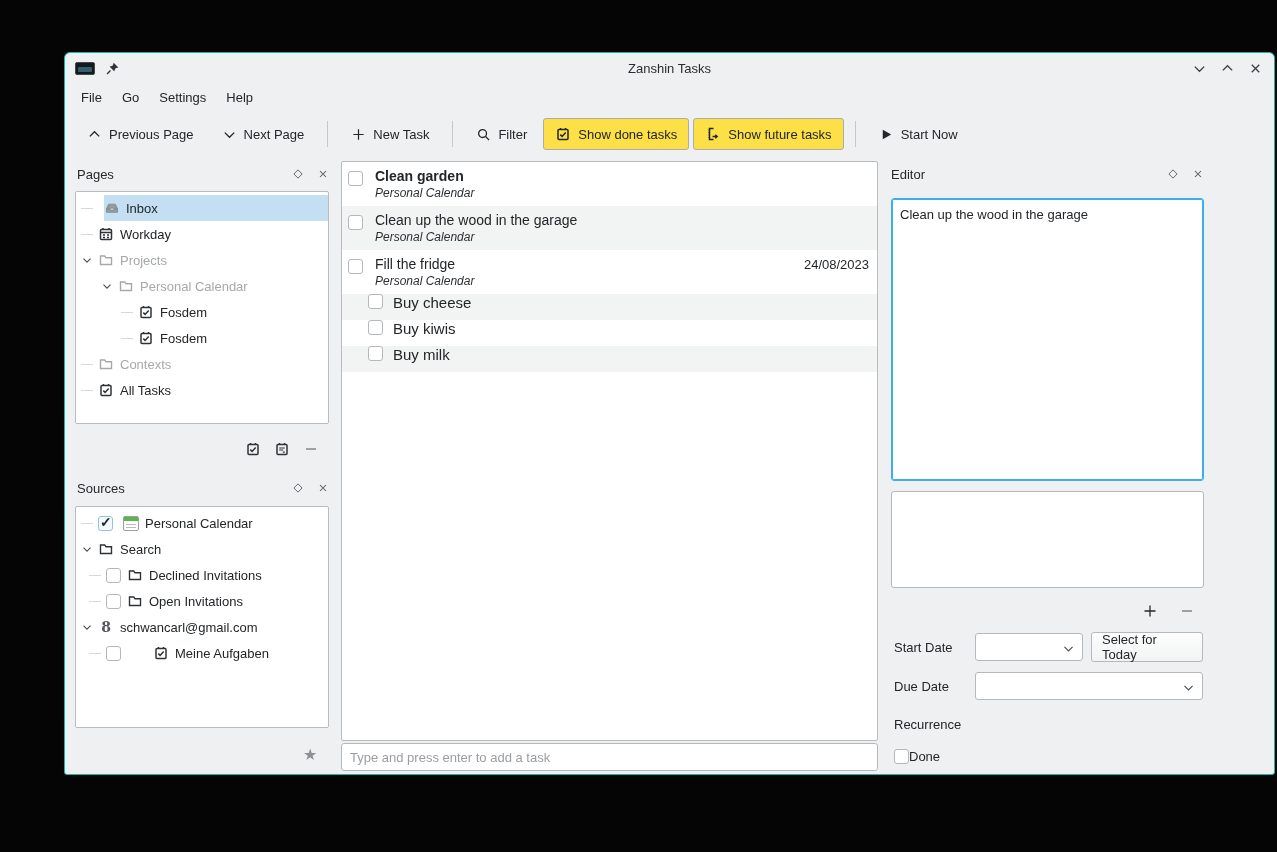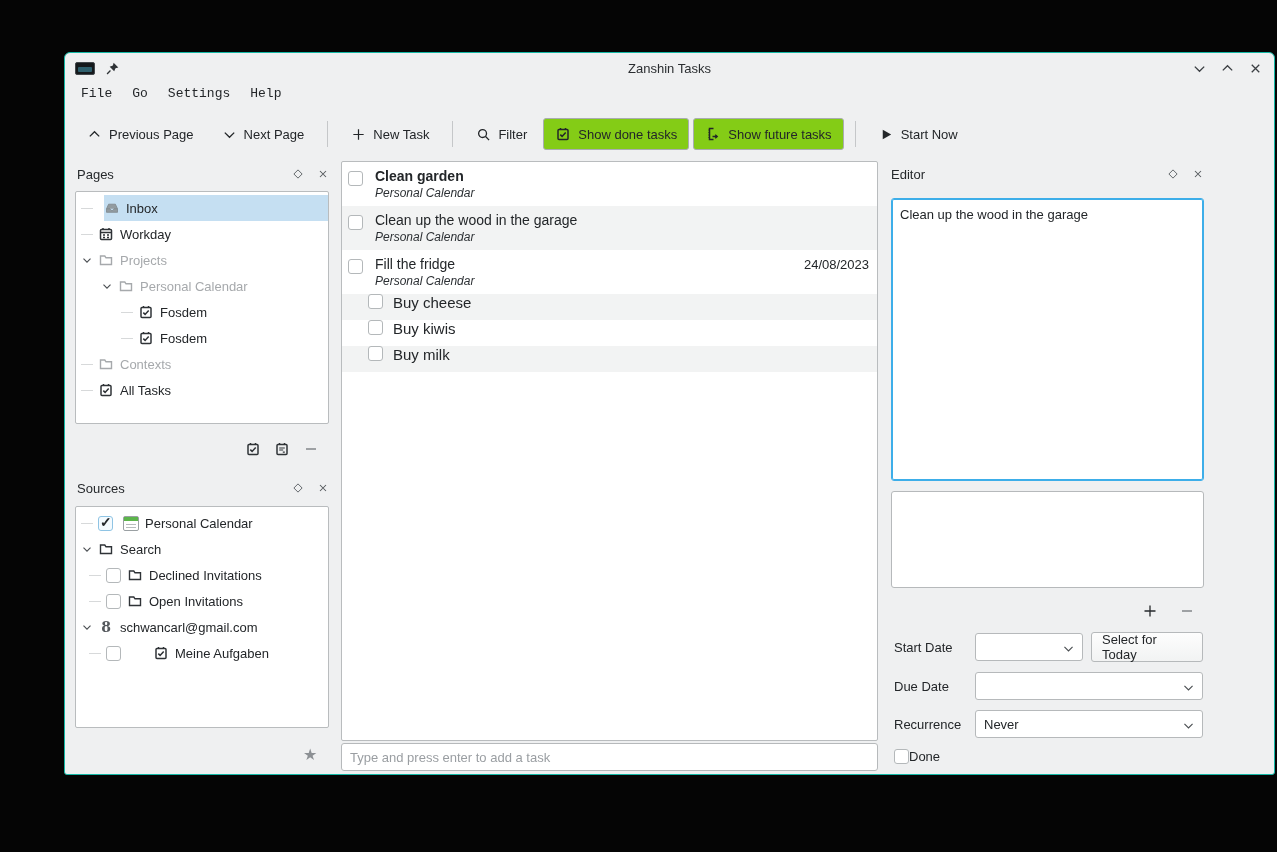--- a/index.html
+++ b/index.html
@@ -11,27 +11,27 @@
   
   .titlebar { position:relative; height:30px; display:flex; align-items:center; padding:0 10px; }
   .tb-left { display:flex; align-items:center; gap:10px; }
   .tb-title { position:absolute; left:0; right:0; text-align:center; font-size:13px; color:#2b2e31; pointer-events:none; }
   .tb-controls { margin-left:auto; display:flex; align-items:center; gap:10px; z-index:2; }
   .tb-controls .wbtn { width:18px; height:18px; display:flex; align-items:center; justify-content:center; color:#3a3e42; }
   .appic { width:20px; height:13px; background:#15191c; border-radius:2px; border:1px solid #43484c; position:relative; }
   .appic::after { content:""; position:absolute; left:2px; right:2px; top:4px; height:5px; background:#2e5f6d; border-radius:1px; }
 
   
-  .menubar { height:28px; display:flex; align-items:flex-start; padding:0 6px;font-family:Liberation Mono, monospace; }
+  .menubar { height:28px; display:flex; align-items:center; padding:0 6px; }
   .menu-item { padding:3px 10px; font-size:13px; border-radius:3px; }
 
   
   .toolbar { height:46px; display:flex; align-items:center; padding:0 10px; gap:4px; }
   .tbtn { display:flex; align-items:center; gap:7px; padding:7px 11px; font-size:13px; border-radius:3px; border:1px solid transparent; white-space:nowrap; }
-  .tbtn.pressed { background:#84cc16; border-color:#a9adb0; }
+  .tbtn.pressed { background:#fde047; border-color:#a9adb0; }
   .tsep { width:1px; height:26px; background:#c5c7c9; margin:0 7px; }
   svg.ic { display:block; }
 
   
   .dock-header { position:absolute; height:22px; display:flex; align-items:center; font-size:13px; color:#26292c; }
   .dock-header .hicons { margin-left:auto; display:flex; gap:13px; align-items:center; color:#55595d; }
   .treebox { position:absolute; background:#fff; border:1px solid #b9bcbe; border-radius:2px; overflow:hidden; padding-top:3px; }
   .trow { display:flex; align-items:center; height:26px; font-size:13px; }
   .sp8 { width:8px; flex:none; } .sp20 { width:20px; flex:none; } .sp40 { width:40px; flex:none; }
   .slot { width:22px; flex:none; display:flex; align-items:center; justify-content:center; color:#4a4e52; }
@@ -520,25 +520,19 @@
 
   <div class="edrow-label" style="left:829px; top:626px;">Due Date</div>
   <div class="combo" style="left:910px; top:619px; width:228px;">
     <span></span>
     <svg class="ic chev" width="13" height="13">
         <use href="#i-chevdn"></use>
       </svg>
   </div>
 
   <div class="edrow-label" style="left:829px; top:664px;">Recurrence</div>
-  <div class="combo" style="left:910px; top:657px; width:228px;">
-    <span>Never</span>
-    <svg class="ic chev" width="13" height="13">
-        <use href="#i-chevdn"></use>
-      </svg>
-  </div>
 
   <div class="donerow" style="left:829px; top:696px;">
     <span class="cbx"></span>
     <span>Done</span>
   </div>
 
 </div>
 
 </body></html>

